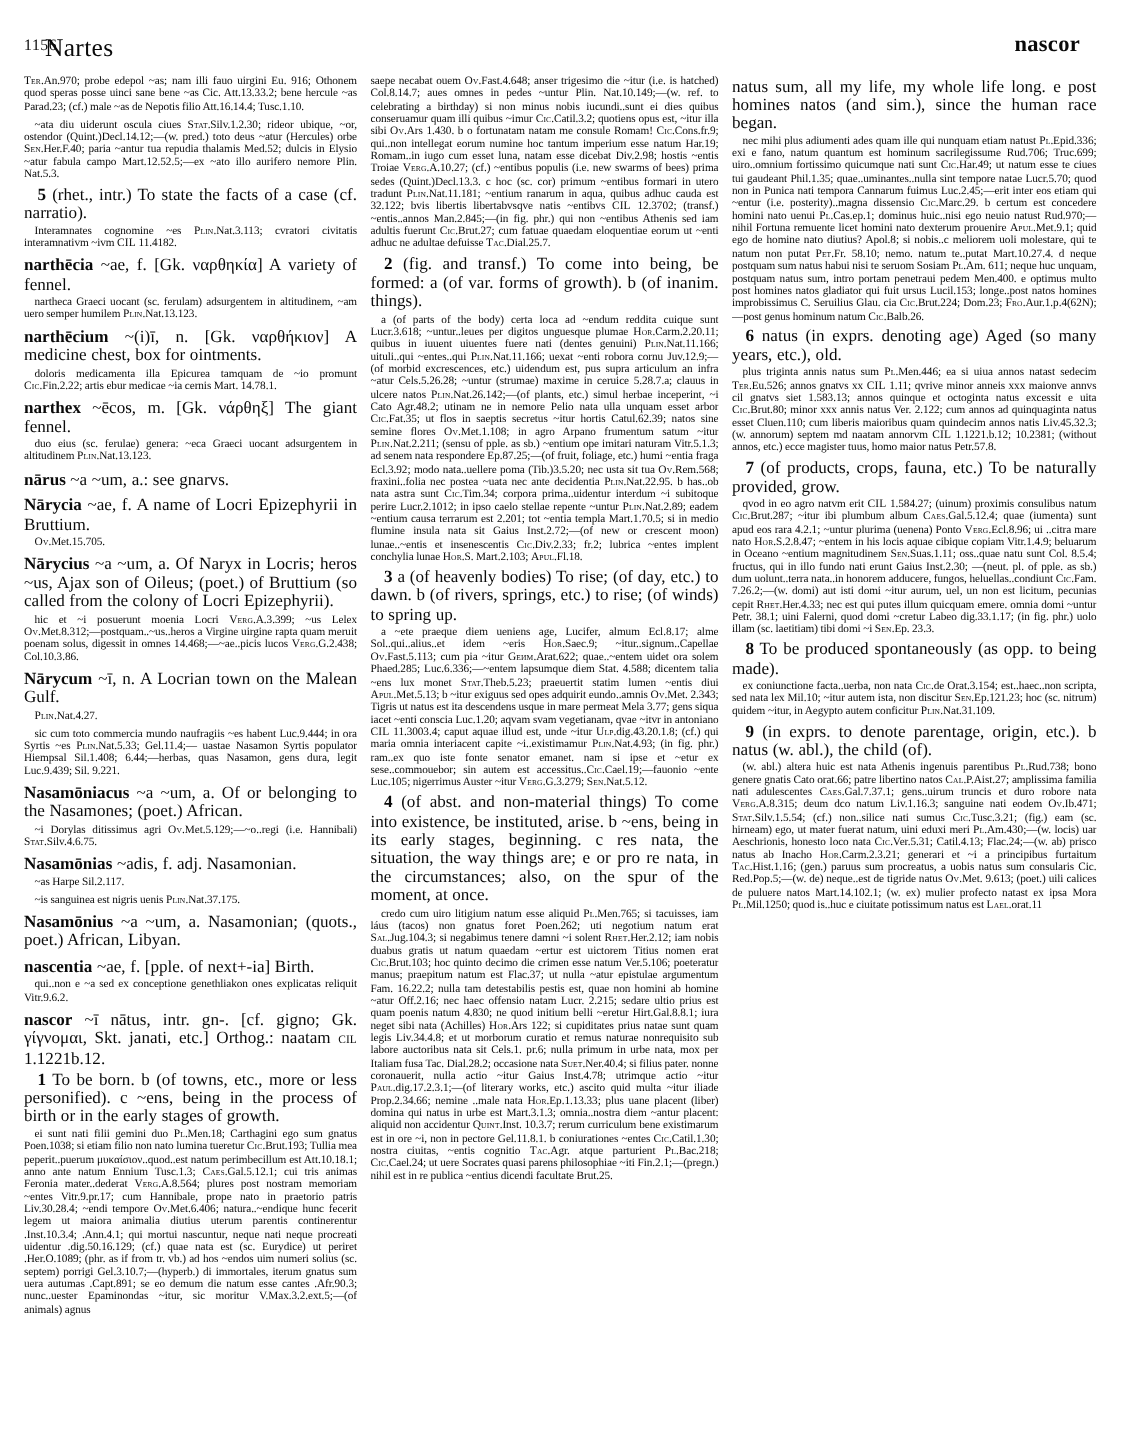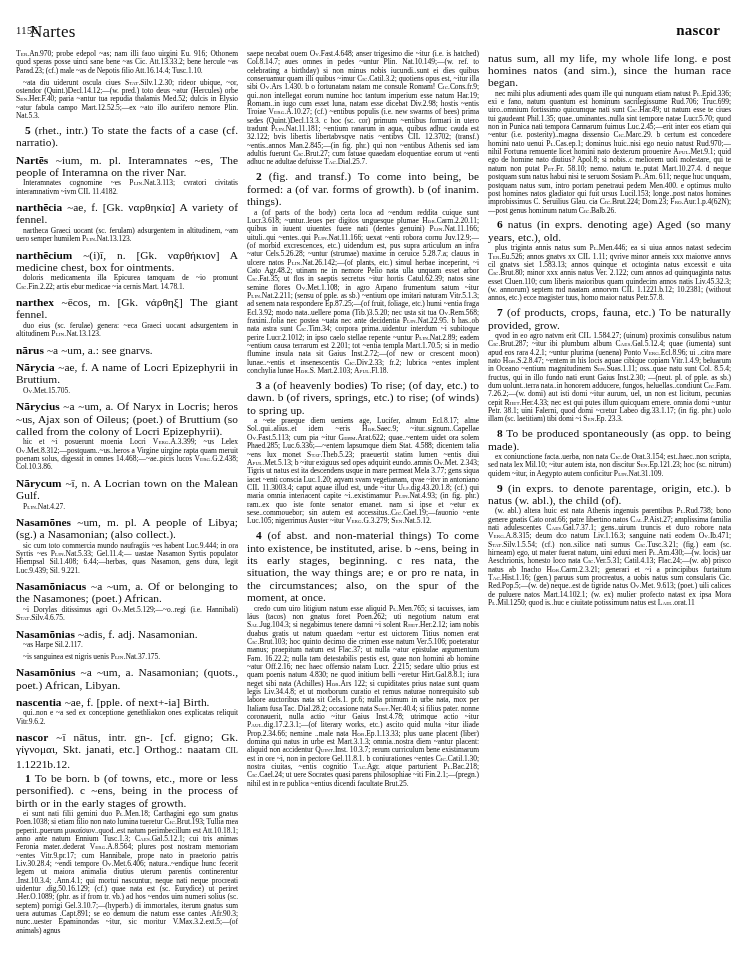--- a/index.html
+++ b/index.html
@@ -95,36 +95,34 @@
     <div class="left">Nartes</div>
     <div class="folio">1156</div>
     <div class="right">nascor</div>
   </div>
 
   <div class="cols">
     <div class="col c1">
         <p class="cit cont"><span class="sc">Ter</span>.An.970; probe edepol ~as; nam illi fauo uirgini Eu. 916; Othonem quod speras posse uinci sane bene ~as Cic. Att.13.33.2; bene hercule ~as Parad.23; (cf.) male ~as de Nepotis filio Att.16.14.4; Tusc.1.10.</p>
         <p class="cit">~ata diu uiderunt oscula ciues <span class="sc">Stat</span>.Silv.1.2.30; rideor ubique, ~or, ostendor (Quint.)Decl.14.12;—(w. pred.) toto deus ~atur (Hercules) orbe <span class="sc">Sen</span>.Her.F.40; paria ~antur tua repudia thalamis Med.52; dulcis in Elysio ~atur fabula campo Mart.12.52.5;—ex ~ato illo aurifero nemore Plin. Nat.5.3.</p>
         <p class="sense"><span class="num">5</span> (rhet., intr.) To state the facts of a case (cf. narratio).</p>
-        <p class="sense hwblock cont"><span class="hw">Nartēs</span><span> ~ium, m. pl. Interamnates ~es, The people of Interamna on the river Nar.</span></p>
         <p class="cit">Interamnates cognomine ~es <span class="sc">Plin</span>.Nat.3.113; cvratori civitatis interamnativm ~ivm <span class="sc">CIL</span> 11.4182.</p>
         <p class="sense hwblock cont"><span class="hw">narthēcia</span><span> ~ae, f. [Gk. ναρθηκία] A variety of fennel.</span></p>
         <p class="cit">narthecа Graeci uocant (sc. ferulam) adsurgentem in altitudinem, ~am uero semper humilem <span class="sc">Plin</span>.Nat.13.123.</p>
         <p class="sense hwblock cont"><span class="hw">narthēcium</span><span> ~(i)ī, n. [Gk. ναρθήκιον] A medicine chest, box for ointments.</span></p>
         <p class="cit">doloris medicamenta illa Epicurea tamquam de ~io promunt <span class="sc">Cic</span>.Fin.2.22; artis ebur medicae ~ia cernis Mart. 14.78.1.</p>
         <p class="sense hwblock cont"><span class="hw">narthex</span><span> ~ēcos, m. [Gk. νάρθηξ] The giant fennel.</span></p>
         <p class="cit">duo eius (sc. ferulae) genera: ~eca Graeci uocant adsurgentem in altitudinem <span class="sc">Plin</span>.Nat.13.123.</p>
         <p class="sense hwblock cont"><span class="hw">nārus</span><span> ~a ~um, a.: see gnarvs.</span></p>
         <p class="sense hwblock cont"><span class="hw">Nārycia</span><span> ~ae, f. A name of Locri Epizephyrii in Bruttium.</span></p>
         <p class="cit"><span class="sc">Ov</span>.Met.15.705.</p>
         <p class="sense hwblock cont"><span class="hw">Nārycius</span><span> ~a ~um, a. Of Naryx in Locris; heros ~us, Ajax son of Oileus; (poet.) of Bruttium (so called from the colony of Locri Epizephyrii).</span></p>
         <p class="cit">hic et ~i posuerunt moenia Locri <span class="sc">Verg</span>.A.3.399; ~us Lelex <span class="sc">Ov</span>.Met.8.312;—postquam..~us..heros a Virgine uirgine rapta quam meruit poenam solus, digessit in omnes 14.468;—~ae..picis lucos <span class="sc">Verg</span>.G.2.438; Col.10.3.86.</p>
         <p class="sense hwblock cont"><span class="hw">Nārycum</span><span> ~ī, n. A Locrian town on the Malean Gulf.</span></p>
         <p class="cit"><span class="sc">Plin</span>.Nat.4.27.</p>
-        <p class="sense hwblock cont"><span class="hw">Nasamōnes</span><span> ~um, m. pl. A people of Libya; (sg.) a Nasamonian; (also collect.).</span></p>
         <p class="cit">sic cum toto commercia mundo naufragiis ~es habent Luc.9.444; in ora Syrtis ~es <span class="sc">Plin</span>.Nat.5.33; Gel.11.4;— uastae Nasamon Syrtis populator Hiempsal Sil.1.408; 6.44;—herbas, quas Nasamon, gens dura, legit Luc.9.439; Sil. 9.221.</p>
         <p class="sense hwblock cont"><span class="hw">Nasamōniacus</span><span> ~a ~um, a. Of or belonging to the Nasamones; (poet.) African.</span></p>
         <p class="cit">~i Dorylas ditissimus agri <span class="sc">Ov</span>.Met.5.129;—~o..regi (i.e. Hannibali) <span class="sc">Stat</span>.Silv.4.6.75.</p>
         <p class="sense hwblock cont"><span class="hw">Nasamōnias</span><span> ~adis, f. adj. Nasamonian.</span></p>
         <p class="cit">~as Harpe Sil.2.117.</p>
         <p class="cit">~is sanguinea est nigris uenis <span class="sc">Plin</span>.Nat.37.175.</p>
         <p class="sense hwblock cont"><span class="hw">Nasamōnius</span><span> ~a ~um, a. Nasamonian; (quots., poet.) African, Libyan.</span></p>
         <p class="sense hwblock cont"><span class="hw">nascentia</span><span> ~ae, f. [pple. of next+-ia] Birth.</span></p>
         <p class="cit">qui..non e ~a sed ex conceptione genethliakon ones explicatas reliquit Vitr.9.6.2.</p>
         <p class="sense hwblock cont"><span class="hw">nascor</span><span> ~ī nātus, intr. gn-. [cf. gigno; Gk. γίγνομαι, Skt. janati, etc.] Orthog.: naatam <span class="sc">CIL</span> 1.1221b.12.</span></p>

